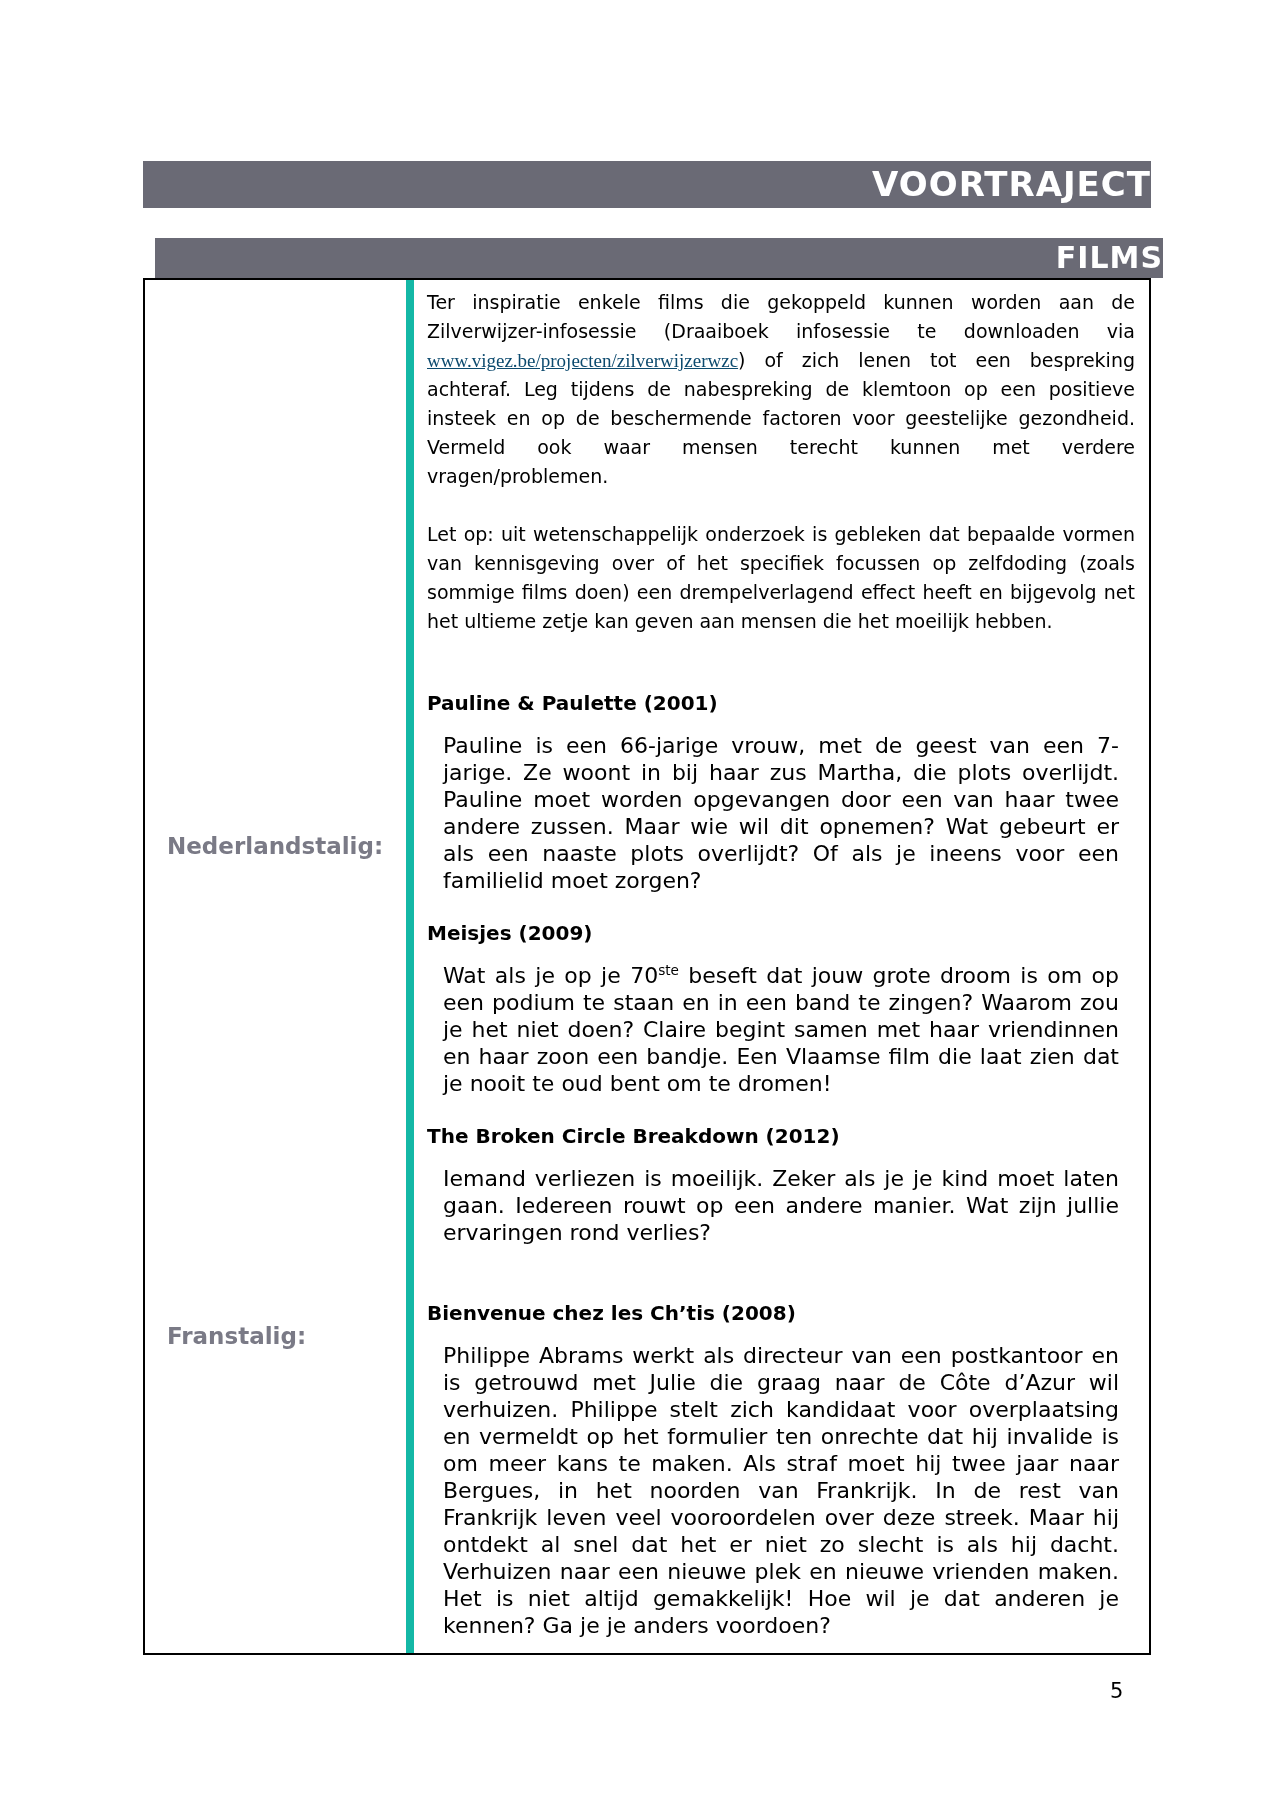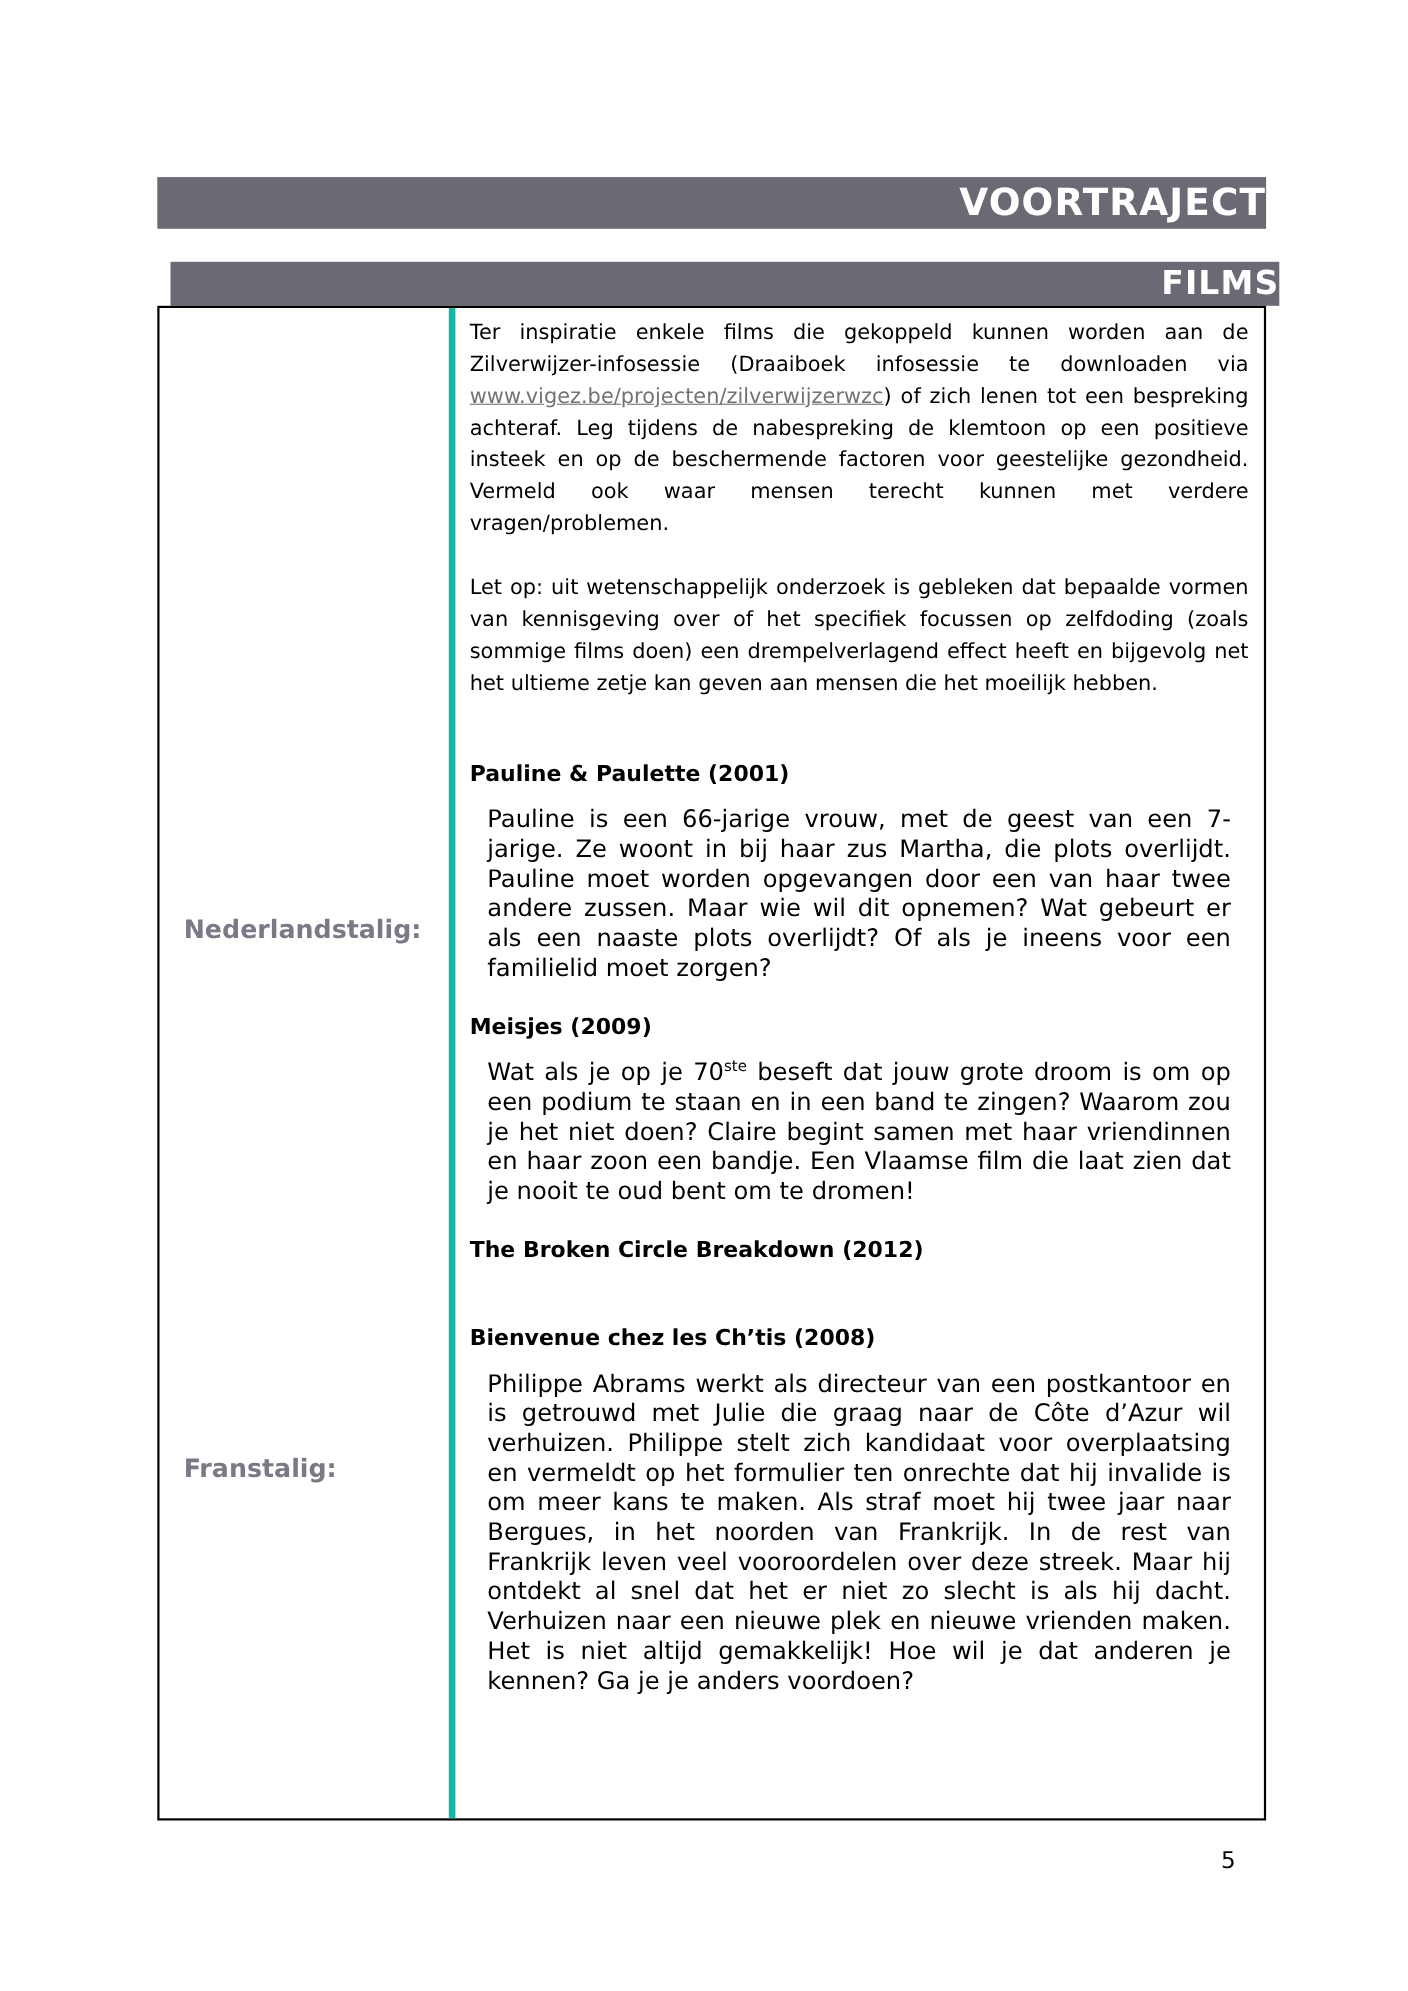--- a/index.html
+++ b/index.html
@@ -31,21 +31,21 @@
     top: 278px;
     width: 1008px;
     height: 1377px;
     border: 2px solid #000000;
     box-sizing: border-box;
     display: flex;
   }
   .cell-left {
     width: 269px;
     min-width: 269px;
-    border-right: 6px solid #14b8a6;
+    border-right: 8px solid #14b8a6;
     box-sizing: border-box;
     position: relative;
     padding-left: 25px;
   }
   .cell-right {
     flex: 1;
     box-sizing: border-box;
     padding: 8px 14px 0 13px;
   }
   .lang-label {
@@ -59,23 +59,24 @@
   .label-dutch  { top: 553px; }
   .label-french { top: 1043px; }
 
   p.body {
     margin: 0 0 29px 0;
     font-size: 19px;
     line-height: 29px;
     text-align: justify;
   }
   .doc-link {
-    color: #737373;
+    color: #0c4a6e;
     text-decoration: underline;
     cursor: pointer;
+    font-family: Liberation Serif, serif;
   }
   .spacer-sm { height: 25px; }
   .spacer-md { height: 28px; }
 
   .film { margin: 0 0 26px 0; }
   .film h3 {
     margin: 0;
     font-size: 20px;
     line-height: 26px;
     font-weight: bold;
@@ -126,20 +127,21 @@
         <p>Pauline is een 66-jarige vrouw, met de geest van een 7-jarige. Ze woont in bij haar zus Martha, die plots overlijdt. Pauline moet worden opgevangen door een van haar twee andere zussen. Maar wie wil dit opnemen? Wat gebeurt er als een naaste plots overlijdt? Of als je ineens voor een familielid moet zorgen?</p>
       </div>
 
       <div class="film">
         <h3>Meisjes (2009)</h3>
         <p><span>Wat als je op je 70</span><sup>ste</sup><span> beseft dat jouw grote droom is om op een podium te staan en in een band te zingen? Waarom zou je het niet doen? Claire begint samen met haar vriendinnen en haar zoon een bandje. Een Vlaamse film die laat zien dat je nooit te oud bent om te dromen!</span></p>
       </div>
 
       <div class="film">
         <h3>The Broken Circle Breakdown (2012)</h3>
+        <p>Iemand verliezen is moeilijk. Zeker als je je kind moet laten gaan. Iedereen rouwt op een andere manier. Wat zijn jullie ervaringen rond verlies?</p>
       </div>
 
       <div class="spacer-md"></div>
 
       <div class="film">
         <h3>Bienvenue chez les Ch’tis (2008)</h3>
         <p>Philippe Abrams werkt als directeur van een postkantoor en is getrouwd met Julie die graag naar de Côte d’Azur wil verhuizen. Philippe stelt zich kandidaat voor overplaatsing en vermeldt op het formulier ten onrechte dat hij invalide is om meer kans te maken. Als straf moet hij twee jaar naar Bergues, in het noorden van Frankrijk. In de rest van Frankrijk leven veel vooroordelen over deze streek. Maar hij ontdekt al snel dat het er niet zo slecht is als hij dacht. Verhuizen naar een nieuwe plek en nieuwe vrienden maken. Het is niet altijd gemakkelijk! Hoe wil je dat anderen je kennen? Ga je je anders voordoen?</p>
       </div>
 
     </div>

